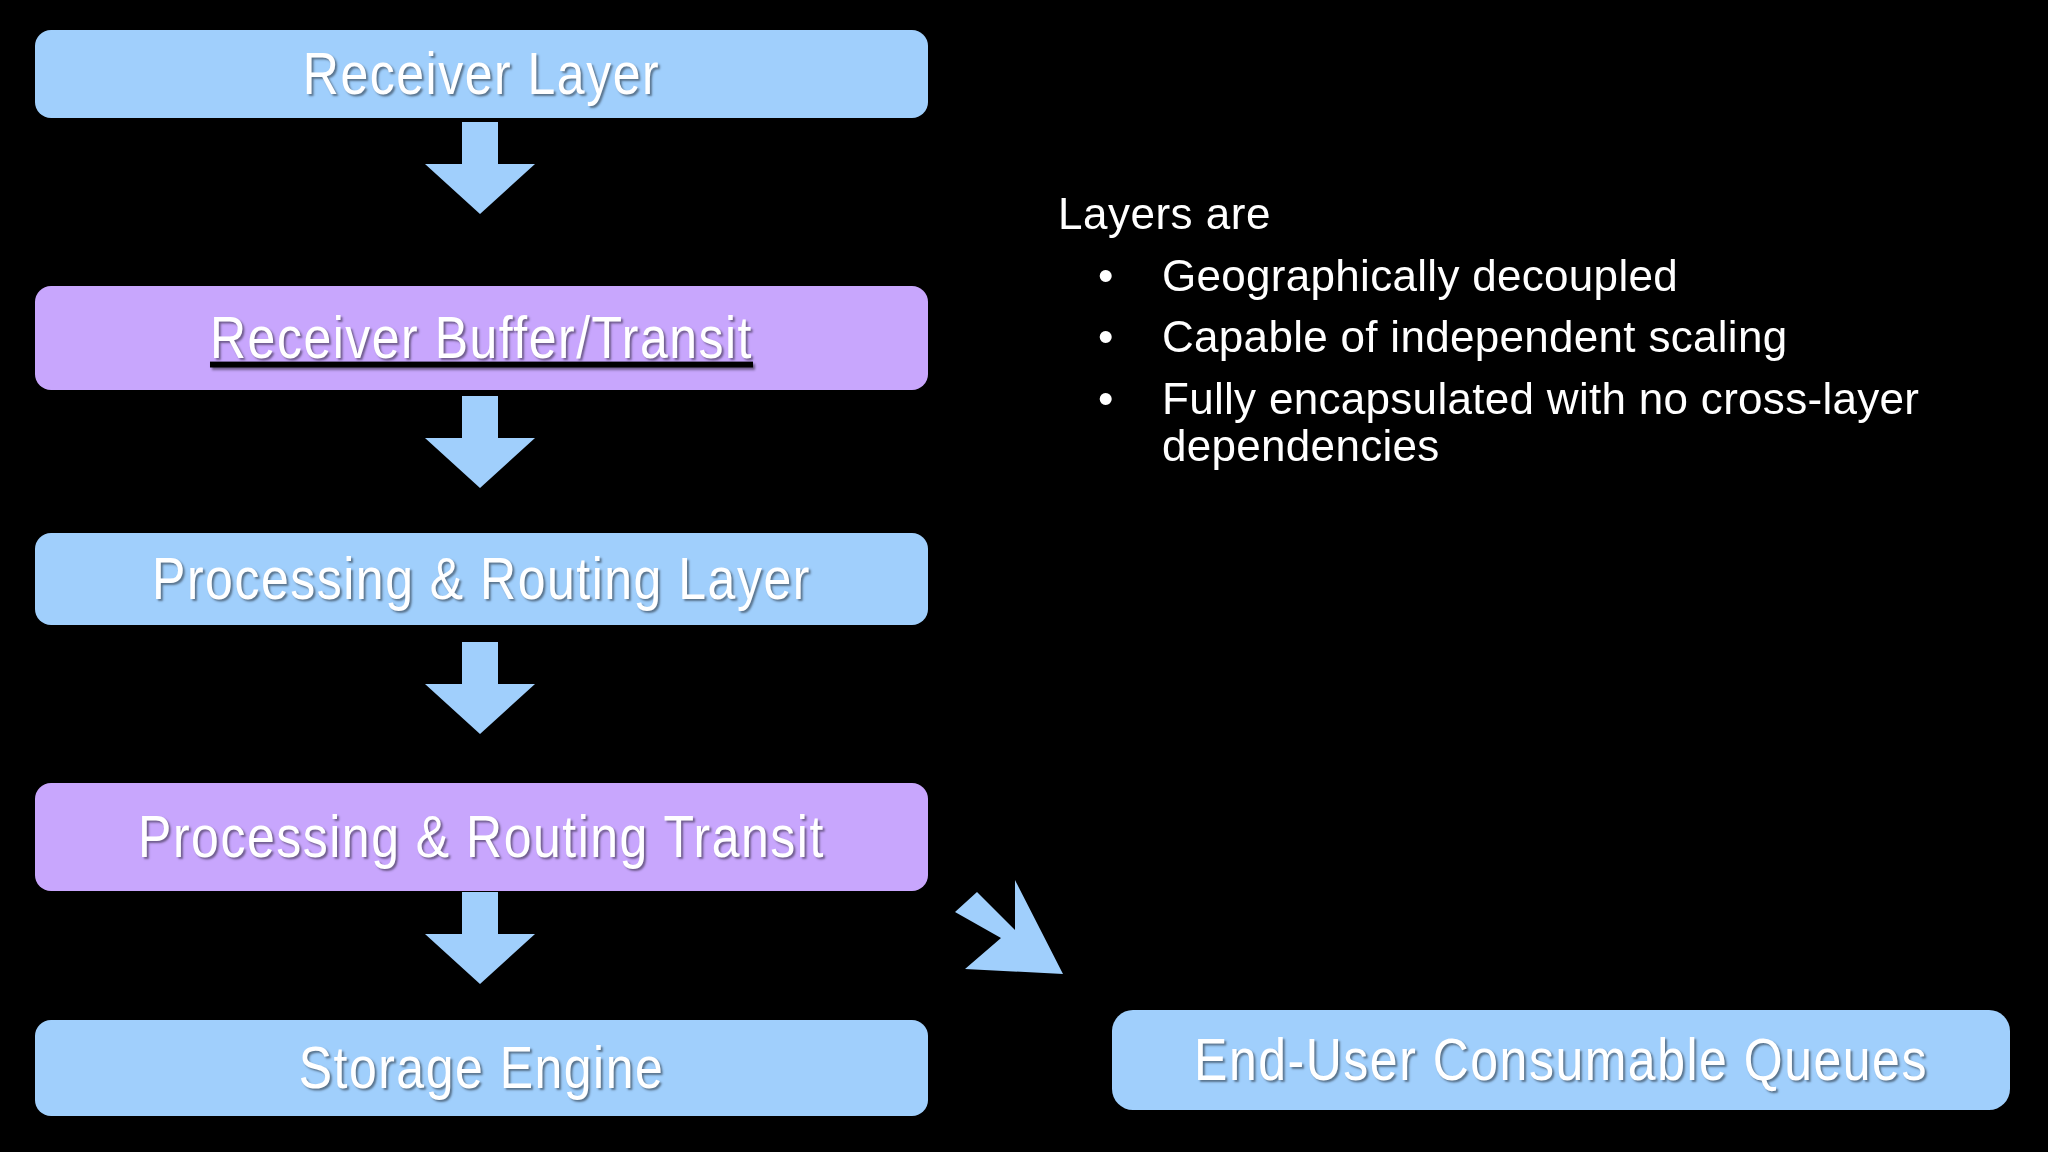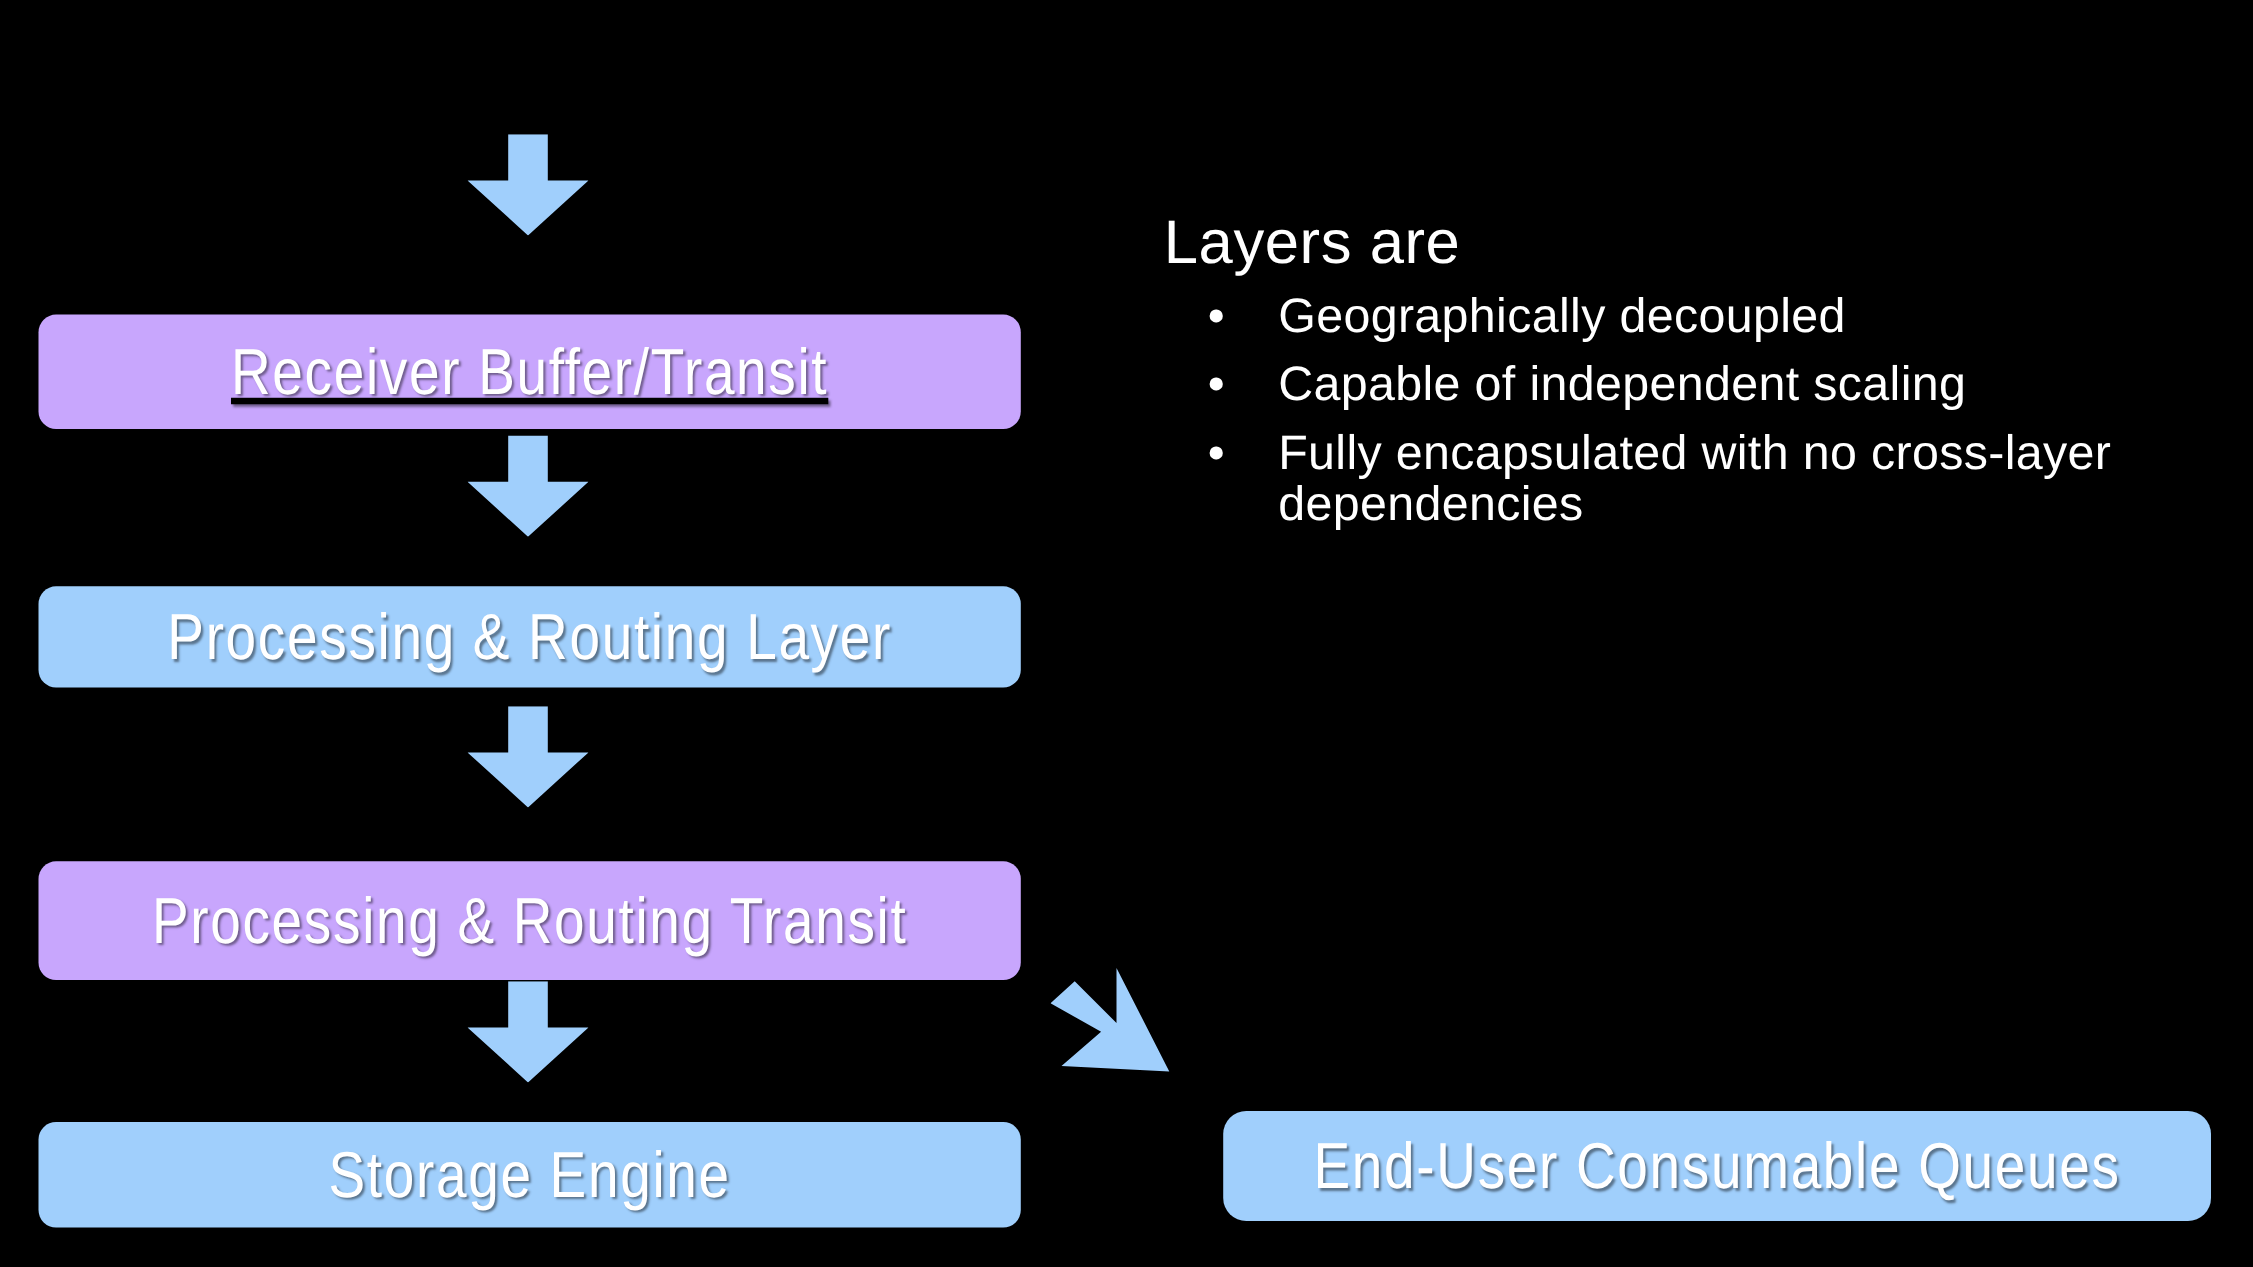--- a/index.html
+++ b/index.html
@@ -95,21 +95,21 @@
   #notes-panel {
     position: absolute;
     left: 1058px;
     top: 190px;
     width: 920px;
     color: #FFFFFF;
   }
 
   #notes-heading {
     font-family: "Liberation Sans", sans-serif;
-    font-size: 56px;
+    font-size: 44px;
     font-weight: 400;
     line-height: 1.08;
     letter-spacing: 0.5px;
     color: #FFFFFF;
     margin: 0 0 14px 0;
   }
 
   ul#notes-list {
     list-style: none;
     margin: 0;
@@ -135,20 +135,23 @@
     font-size: 44px;
     line-height: 1.08;
     color: #FFFFFF;
   }
 </style>
 </head>
 <body>
 
 <div id="slide">
 
+  <div class="flow-box box-blue" id="box-receiver-layer">
+    <span class="box-label">Receiver Layer</span>
+  </div>
 
   <div class="down-arrow" id="arrow-1">
     <svg viewBox="0 0 110 92" xmlns="http://www.w3.org/2000/svg" aria-hidden="true">
       <polygon points="37,0 73,0 73,42 110,42 55,92 0,42 37,42" fill="#A0CFFC"></polygon>
     </svg>
   </div>
 
   <div class="flow-box box-purple" id="box-receiver-buffer">
     <span class="box-label">Receiver Buffer/Transit</span>
   </div>

